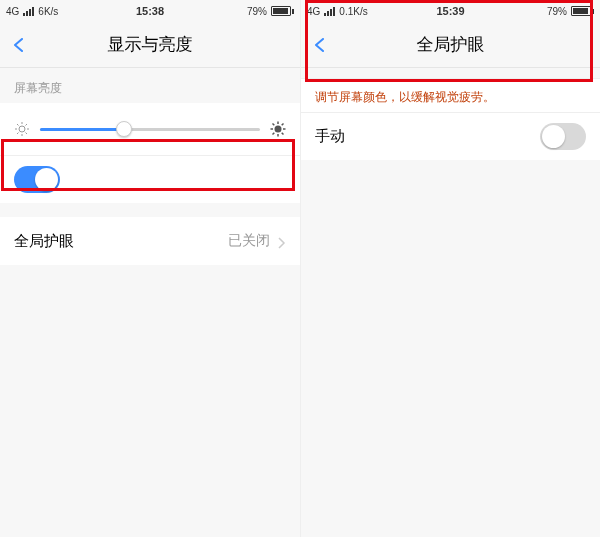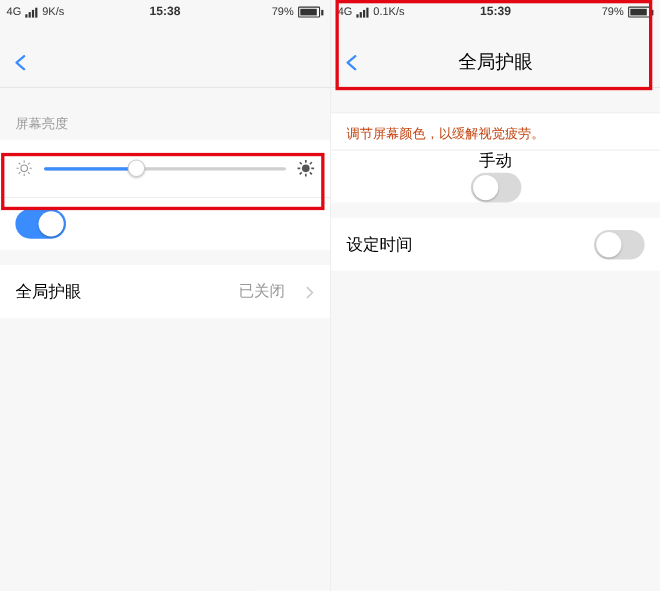--- a/index.html
+++ b/index.html
@@ -1,18 +1,18 @@
 <!DOCTYPE html>
 <html><head>
 <meta charset="utf-8">
 <style>
   * { margin: 0; padding: 0; box-sizing: border-box; }
   html, body { width: 600px; height: 537px; background: #fff; font-family: -apple-system, "Helvetica Neue", Arial, sans-serif; }
   .container { display: flex; width: 600px; height: 537px; }
-  .phone { width: 300px; height: 537px; background: #f7f7f7; display: flex; flex-direction: column; position: relative; gap: 12px; }
+  .phone { width: 300px; height: 537px; background: #f7f7f7; display: flex; flex-direction: column; position: relative; }
   .phone + .phone { border-left: 1px solid #eee; }
 
   
   .status-bar { height: 22px; background: #f7f7f7; display: flex; align-items: center; justify-content: space-between; padding: 0 6px; font-size: 10px; color: #333; }
   .status-left, .status-right { display: flex; align-items: center; gap: 4px; }
   .status-center { position: absolute; left: 50%; transform: translateX(-50%); font-size: 11px; font-weight: 700; }
   .signal-bars { display: inline-flex; align-items: flex-end; gap: 1px; }
   .signal-bars span { width: 2px; background: #333; }
   .signal-bars span:nth-child(1){height:3px;}
   .signal-bars span:nth-child(2){height:5px;}
@@ -27,21 +27,21 @@
   .nav-bar { height: 46px; background: #f7f7f7; display: flex; align-items: center; justify-content: center; position: relative; border-bottom: 1px solid #e5e5e5; }
   .nav-back { position: absolute; left: 12px; top: 50%; transform: translateY(-50%); width: 14px; height: 14px; }
   .nav-back svg { width: 14px; height: 14px; }
   .nav-title { font-size: 17px; font-weight: 500; color: #000; }
 
   
   .content { flex: 1; background: #f7f7f7; }
   .section-label { font-size: 12px; color: #999; padding: 12px 14px 6px; font-family: Liberation Serif, serif; }
   .row { background: #fff; min-height: 48px; display: flex; align-items: center; padding: 0 14px; justify-content: space-between; position: relative; }
   .row-title { font-size: 15px; color: #000; }
-  .row-value { font-size: 14px; color: #999; margin-right: 19px; }
+  .row-value { font-size: 14px; color: #999; margin-right: 8px; }
   .row-right { display: flex; align-items: center; }
   .chevron { width: 8px; height: 12px; }
   .chevron svg { width: 8px; height: 12px; }
   .divider { height: 14px; background: #f7f7f7; }
 
   
   .slider-row { background: #fff; height: 52px; display:flex; align-items:center; padding: 0 14px; gap: 10px; }
   .slider-track { flex: 1; position: relative; height: 3px; background: #d0d0d0; border-radius: 2px; }
   .slider-fill { position: absolute; left:0; top:0; bottom:0; width: 38%; background: #3b8cff; border-radius: 2px; }
   .slider-thumb { position: absolute; left: 38%; top: 50%; width: 16px; height: 16px; background: #fff; border: 1px solid #ccc; border-radius: 50%; transform: translate(-50%,-50%); box-shadow: 0 1px 2px rgba(0,0,0,.2); }
@@ -69,21 +69,21 @@
   <div class="phone">
     <div class="status-bar">
       <div class="status-left">
         <span>4G</span>
         <span class="signal-bars">
             <span></span>
             <span></span>
             <span></span>
             <span></span>
           </span>
-        <span>9K/s</span>
+        <span>6K/s</span>
       </div>
       <div class="status-center">15:38</div>
       <div class="status-right">
         <span>
           <svg viewBox="0 0 10 14">
               <path d="M3 0 L8 4 L4.5 7 L8 10 L3 14 L3 8 L0 10.5 L0 9.5 L3 7 L0 4.5 L0 3.5 L3 6 Z" fill="#333"></path>
             </svg>
         </span>
         <span>
           <svg viewBox="0 0 14 14">
@@ -108,20 +108,21 @@
           </span>
       </div>
     </div>
 
     <div class="nav-bar">
       <span class="nav-back">
         <svg viewBox="0 0 14 14">
             <path d="M10 1 L3 7 L10 13" stroke="#3b8cff" stroke-width="2" fill="none" stroke-linecap="round" stroke-linejoin="round"></path>
           </svg>
       </span>
+      <span class="nav-title">显示与亮度</span>
     </div>
 
     <div class="content">
       <div class="section-label">屏幕亮度</div>
 
       <div class="slider-row">
         <span class="sun-icon">
           <svg viewBox="0 0 16 16">
               <circle cx="8" cy="8" r="3" fill="none" stroke="#999" stroke-width="1"></circle>
               <g stroke="#999" stroke-width="1">
@@ -230,33 +231,27 @@
         <svg viewBox="0 0 14 14">
             <path d="M10 1 L3 7 L10 13" stroke="#3b8cff" stroke-width="2" fill="none" stroke-linecap="round" stroke-linejoin="round"></path>
           </svg>
       </span>
       <span class="nav-title">全局护眼</span>
     </div>
 
     <div class="content" style="padding-top:10px;">
       <div class="hint-text" style="border-top:1px solid #eee;">调节屏幕颜色，以缓解视觉疲劳。</div>
 
-      <div class="row" style="border-top:1px solid #eee;flex-direction:column;">
+      <div class="row" style="border-top:1px solid #eee;">
         <span class="row-title">手动</span>
         <div class="switch off">
             <div class="switch-knob"></div>
           </div>
       </div>
 
       <div class="divider"></div>
 
-      <div class="row">
-        <span class="row-title">设定时间</span>
-        <div class="switch off">
-            <div class="switch-knob"></div>
-          </div>
-      </div>
 
       <div class="highlight" style="left:4px; top:0px; width:288px; height:82px;"></div>
     </div>
   </div>
 
 </div>
 
 </body></html>

